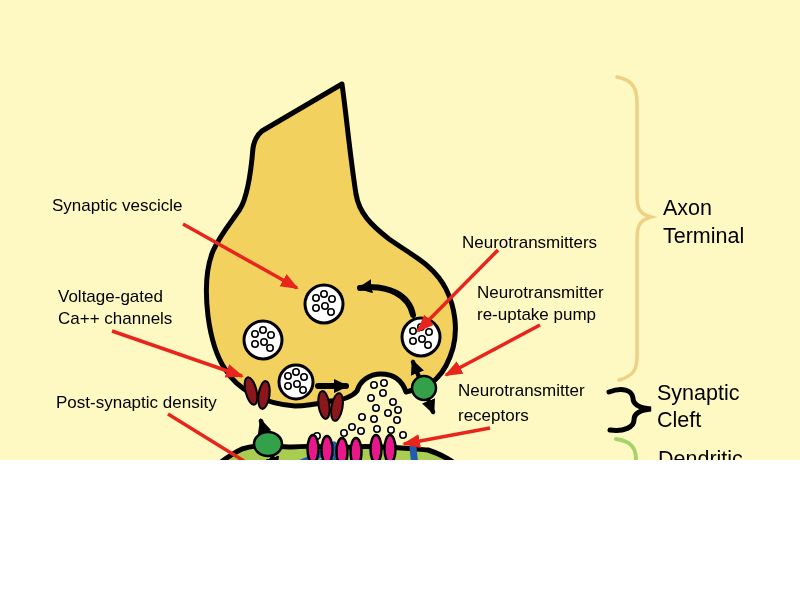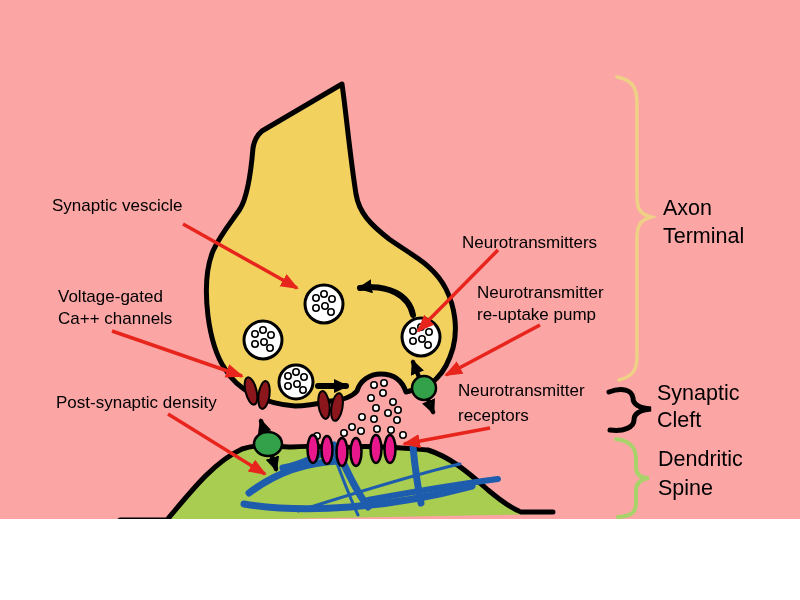--- a/index.html
+++ b/index.html
@@ -1,16 +1,16 @@
 <!DOCTYPE html>
 <html><head>
 <meta charset="utf-8">
 <style>
   html,body{margin:0;padding:0;background:#ffffff;}
-  #stage{position:relative;width:800px;height:519px;background:#fca5a5;overflow:hidden;
+  #stage{position:relative;width:800px;height:460px;background:#fef9c3;overflow:hidden;
          font-family:"Liberation Sans", sans-serif;}
   svg{display:block}
   text{fill:#000000;font-family:"Liberation Sans", sans-serif;}
   .lbl{font-size:17px;}
   .lbl-big{font-size:21.5px;}
 </style>
 </head>
 <body>
 
 <div id="stage">

